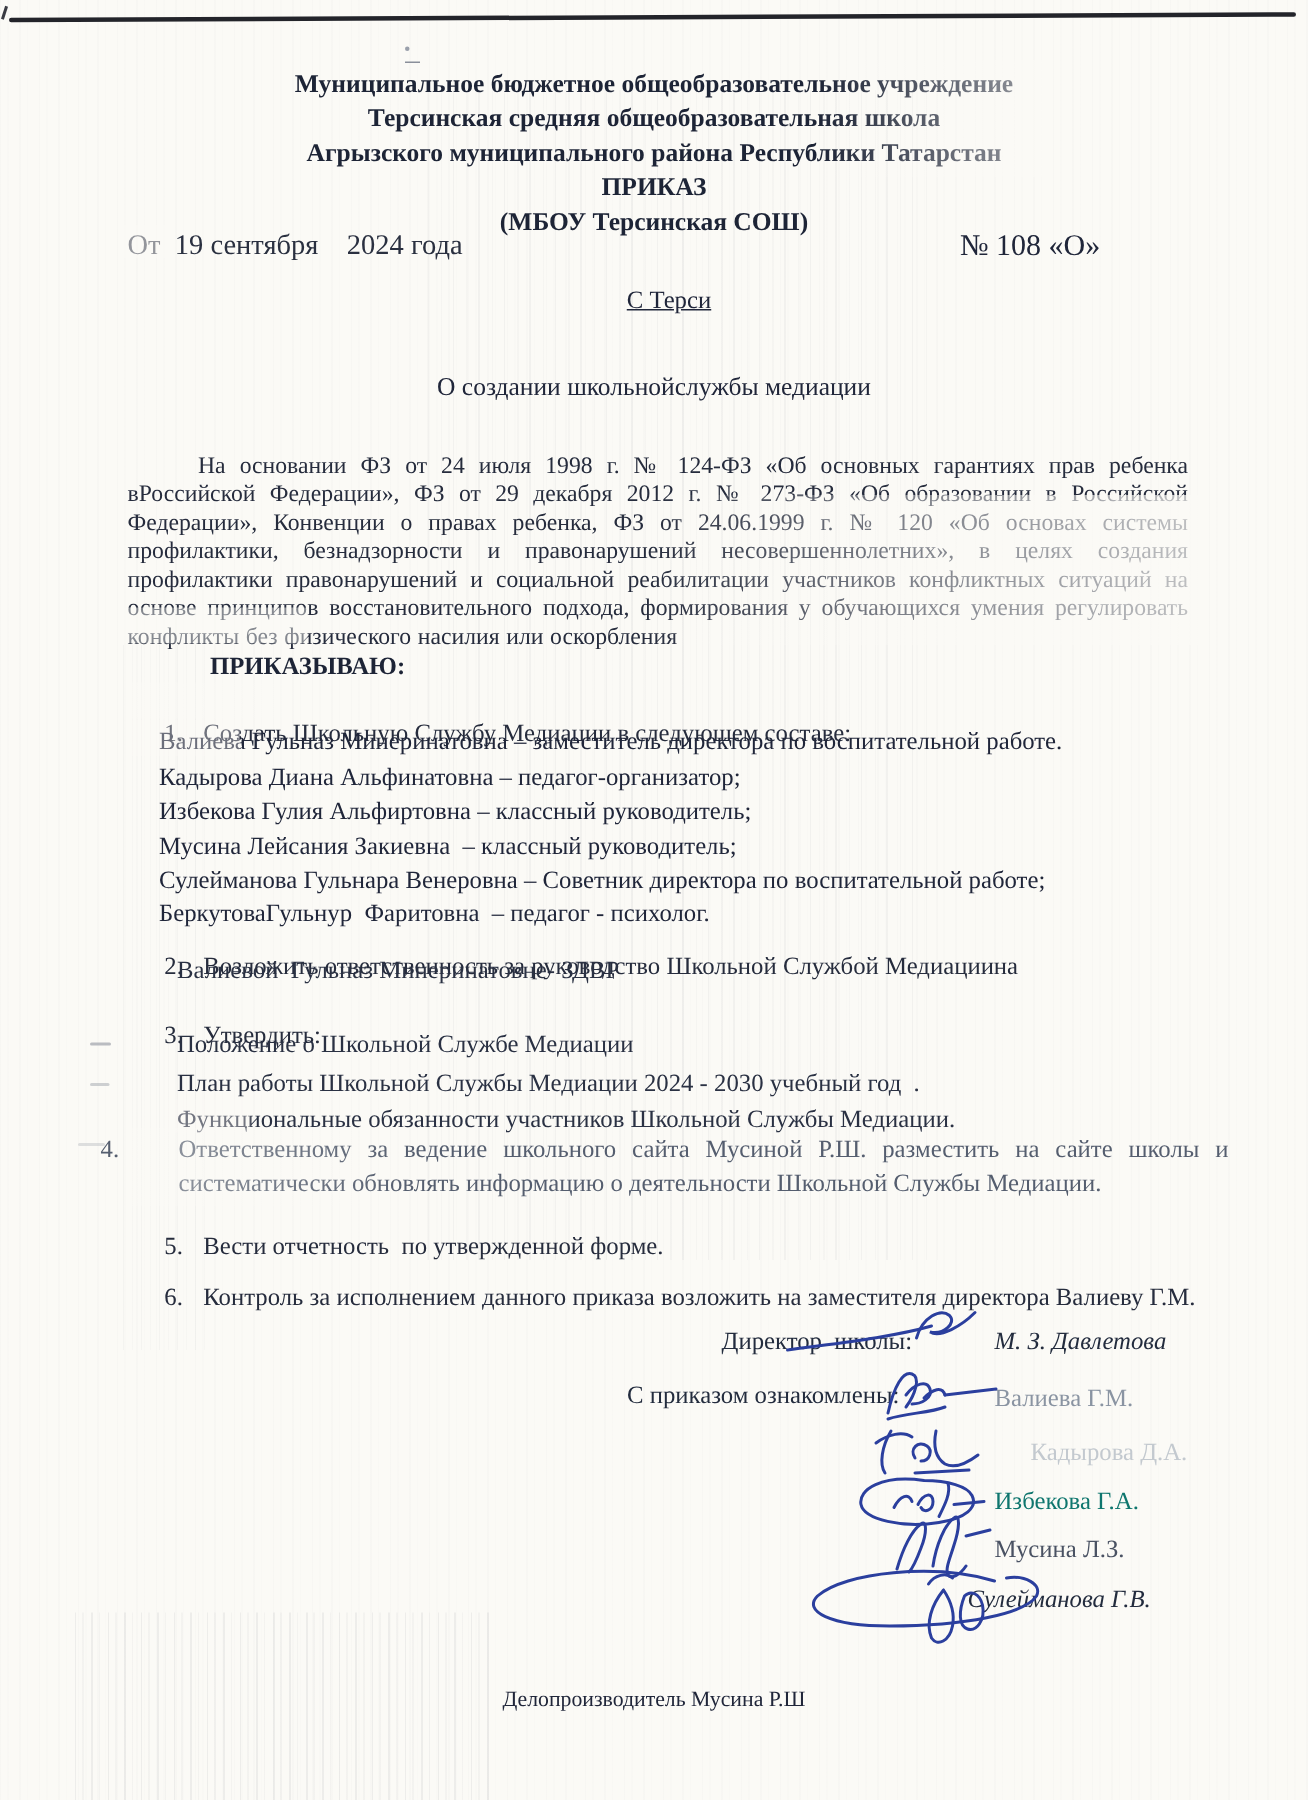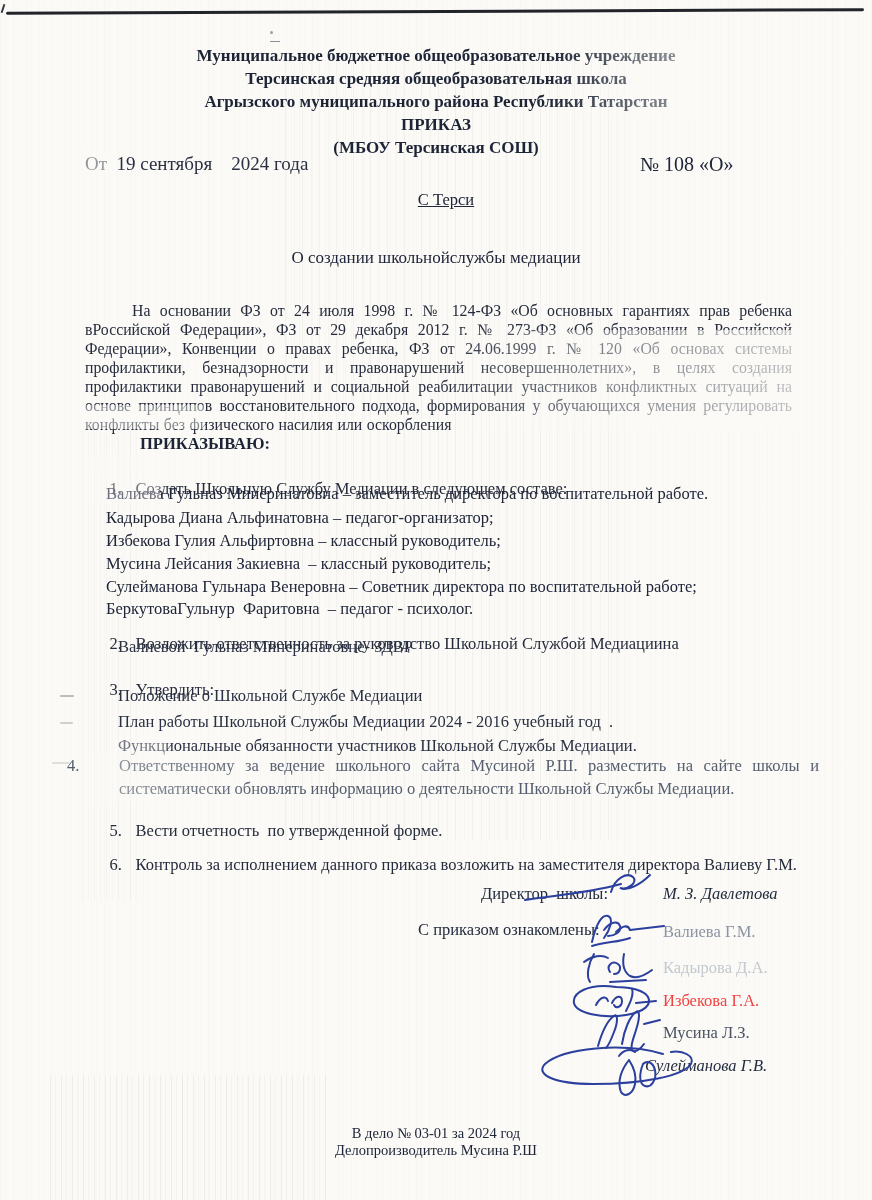--- a/index.html
+++ b/index.html
@@ -48,22 +48,22 @@
   .member { left:106px; color:#20263a; }
   .subitem { left:118px; color:#2a3143; }
   .item4 { color:#555e6f; }
 
   .margin-dash { position:absolute; height:2px; background:rgba(150,155,165,.65); border-radius:1px; }
 
   .sig-label { position:absolute; font-size:16.5px; white-space:pre; color:#232c3e; }
   .sig-name  { position:absolute; font-size:16.5px; white-space:pre; }
   .name-dark   { color:#232c3e;font-style:italic; }
   .name-mid    { color:#8a94a2; }
-  .name-faint  { color:#c3c9cf; }
-  .name-faint2 { color:#ef4444; }
+  .name-faint  { color:#c3c9cf;margin-left:24px; }
+  .name-faint2 { color:#0f766e; }
   .name-semi   { color:#4a5263; }
   .sig-svg { position:absolute; pointer-events:none; }
   .sig-svg path { fill:none; stroke:#2b3f9e; stroke-width:2; stroke-linecap:round; }
 
   .footer-block { left:0; right:0; top:1125px; text-align:center; font-size:14.5px; line-height:17px; color:#20263a; }
 
   
   .fade { position:absolute; pointer-events:none; }
   .fade.header-right { left:545px; top:40px; width:150px; height:78px; background:linear-gradient(90deg, rgba(251,250,246,0), rgba(251,250,246,.55)); }
   .fade.date-ot { left:82px; top:150px; width:34px; height:22px; background:rgba(251,250,246,.5); }
@@ -118,21 +118,21 @@
 
   <div class="line" style="left:93px; top:614px;">
     <span class="num">2.</span><span>Возложить ответственность за руководство Школьной Службой Медиациина</span>
   </div>
   <div class="line subitem" style="top:637px;">Валиевой  Гульназ Минеринатовне- ЗДВР</div>
 
   <div class="line" style="left:93px; top:660px;">
     <span class="num">3.</span><span>Утвердить:</span>
   </div>
   <div class="line subitem" style="top:686px;">Положение о Школьной Службе Медиации</div>
-  <div class="line subitem" style="top:712px;">План работы Школьной Службы Медиации 2024 - 2016 учебный год  .</div>
+  <div class="line subitem" style="top:712px;">План работы Школьной Службы Медиации 2024 - 2030 учебный год  .</div>
   <div class="line subitem" style="top:736px;">Функциональные обязанности участников Школьной Службы Медиации.</div>
   <div class="margin-dash" style="left:60px; top:695px; width:14px;"></div>
   <div class="margin-dash" style="left:60px; top:722px; width:13px; opacity:.7;"></div>
   <div class="margin-dash" style="left:52px; top:762px; width:18px; opacity:.45;"></div>
 
   <div class="line hang item4" style="left:93px; top:754px; width:700px;">
     <span class="num">4.</span><span>Ответственному за ведение школьного сайта Мусиной Р.Ш. разместить на сайте школы и систематически обновлять информацию о деятельности Школьной Службы Медиации.</span>
   </div>
 
   <div class="line" style="left:93px; top:801px;">
@@ -188,21 +188,20 @@
 
   <div class="sig-name name-dark" style="left:645px; top:1056px;">Сулейманова Г.В.</div>
   <svg class="sig-svg" style="left:533px; top:1040px;" width="175" height="62" viewBox="0 0 175 62">
     <path d="M130 14 C90 2, 30 8, 12 24 C2 34, 20 44, 60 44 C110 44, 150 36, 158 24 C162 16, 150 10, 138 12"></path>
     <path d="M96 20 C88 30, 84 42, 88 52 C92 58, 100 54, 102 44 C104 34, 100 26, 96 20"></path>
     <path d="M110 24 C106 34, 106 44, 112 46 C118 48, 124 40, 122 30 C120 22, 114 20, 110 24"></path>
     <path d="M86 16 C90 10, 98 8, 102 12"></path>
   </svg>
 
   <div class="abs footer-block">
-    <div>В дело  № 03-01 за 2024 год</div>
     <div>Делопроизводитель Мусина Р.Ш</div>
   </div>
 
   <div class="fade header-right"></div>
   <div class="fade date-ot"></div>
   <div class="fade preamble-right"></div>
   <div class="fade preamble-left"></div>
   <div class="fade item1-lead"></div>
   <div class="fade member1-lead"></div>
   <div class="fade plan-lead"></div>

